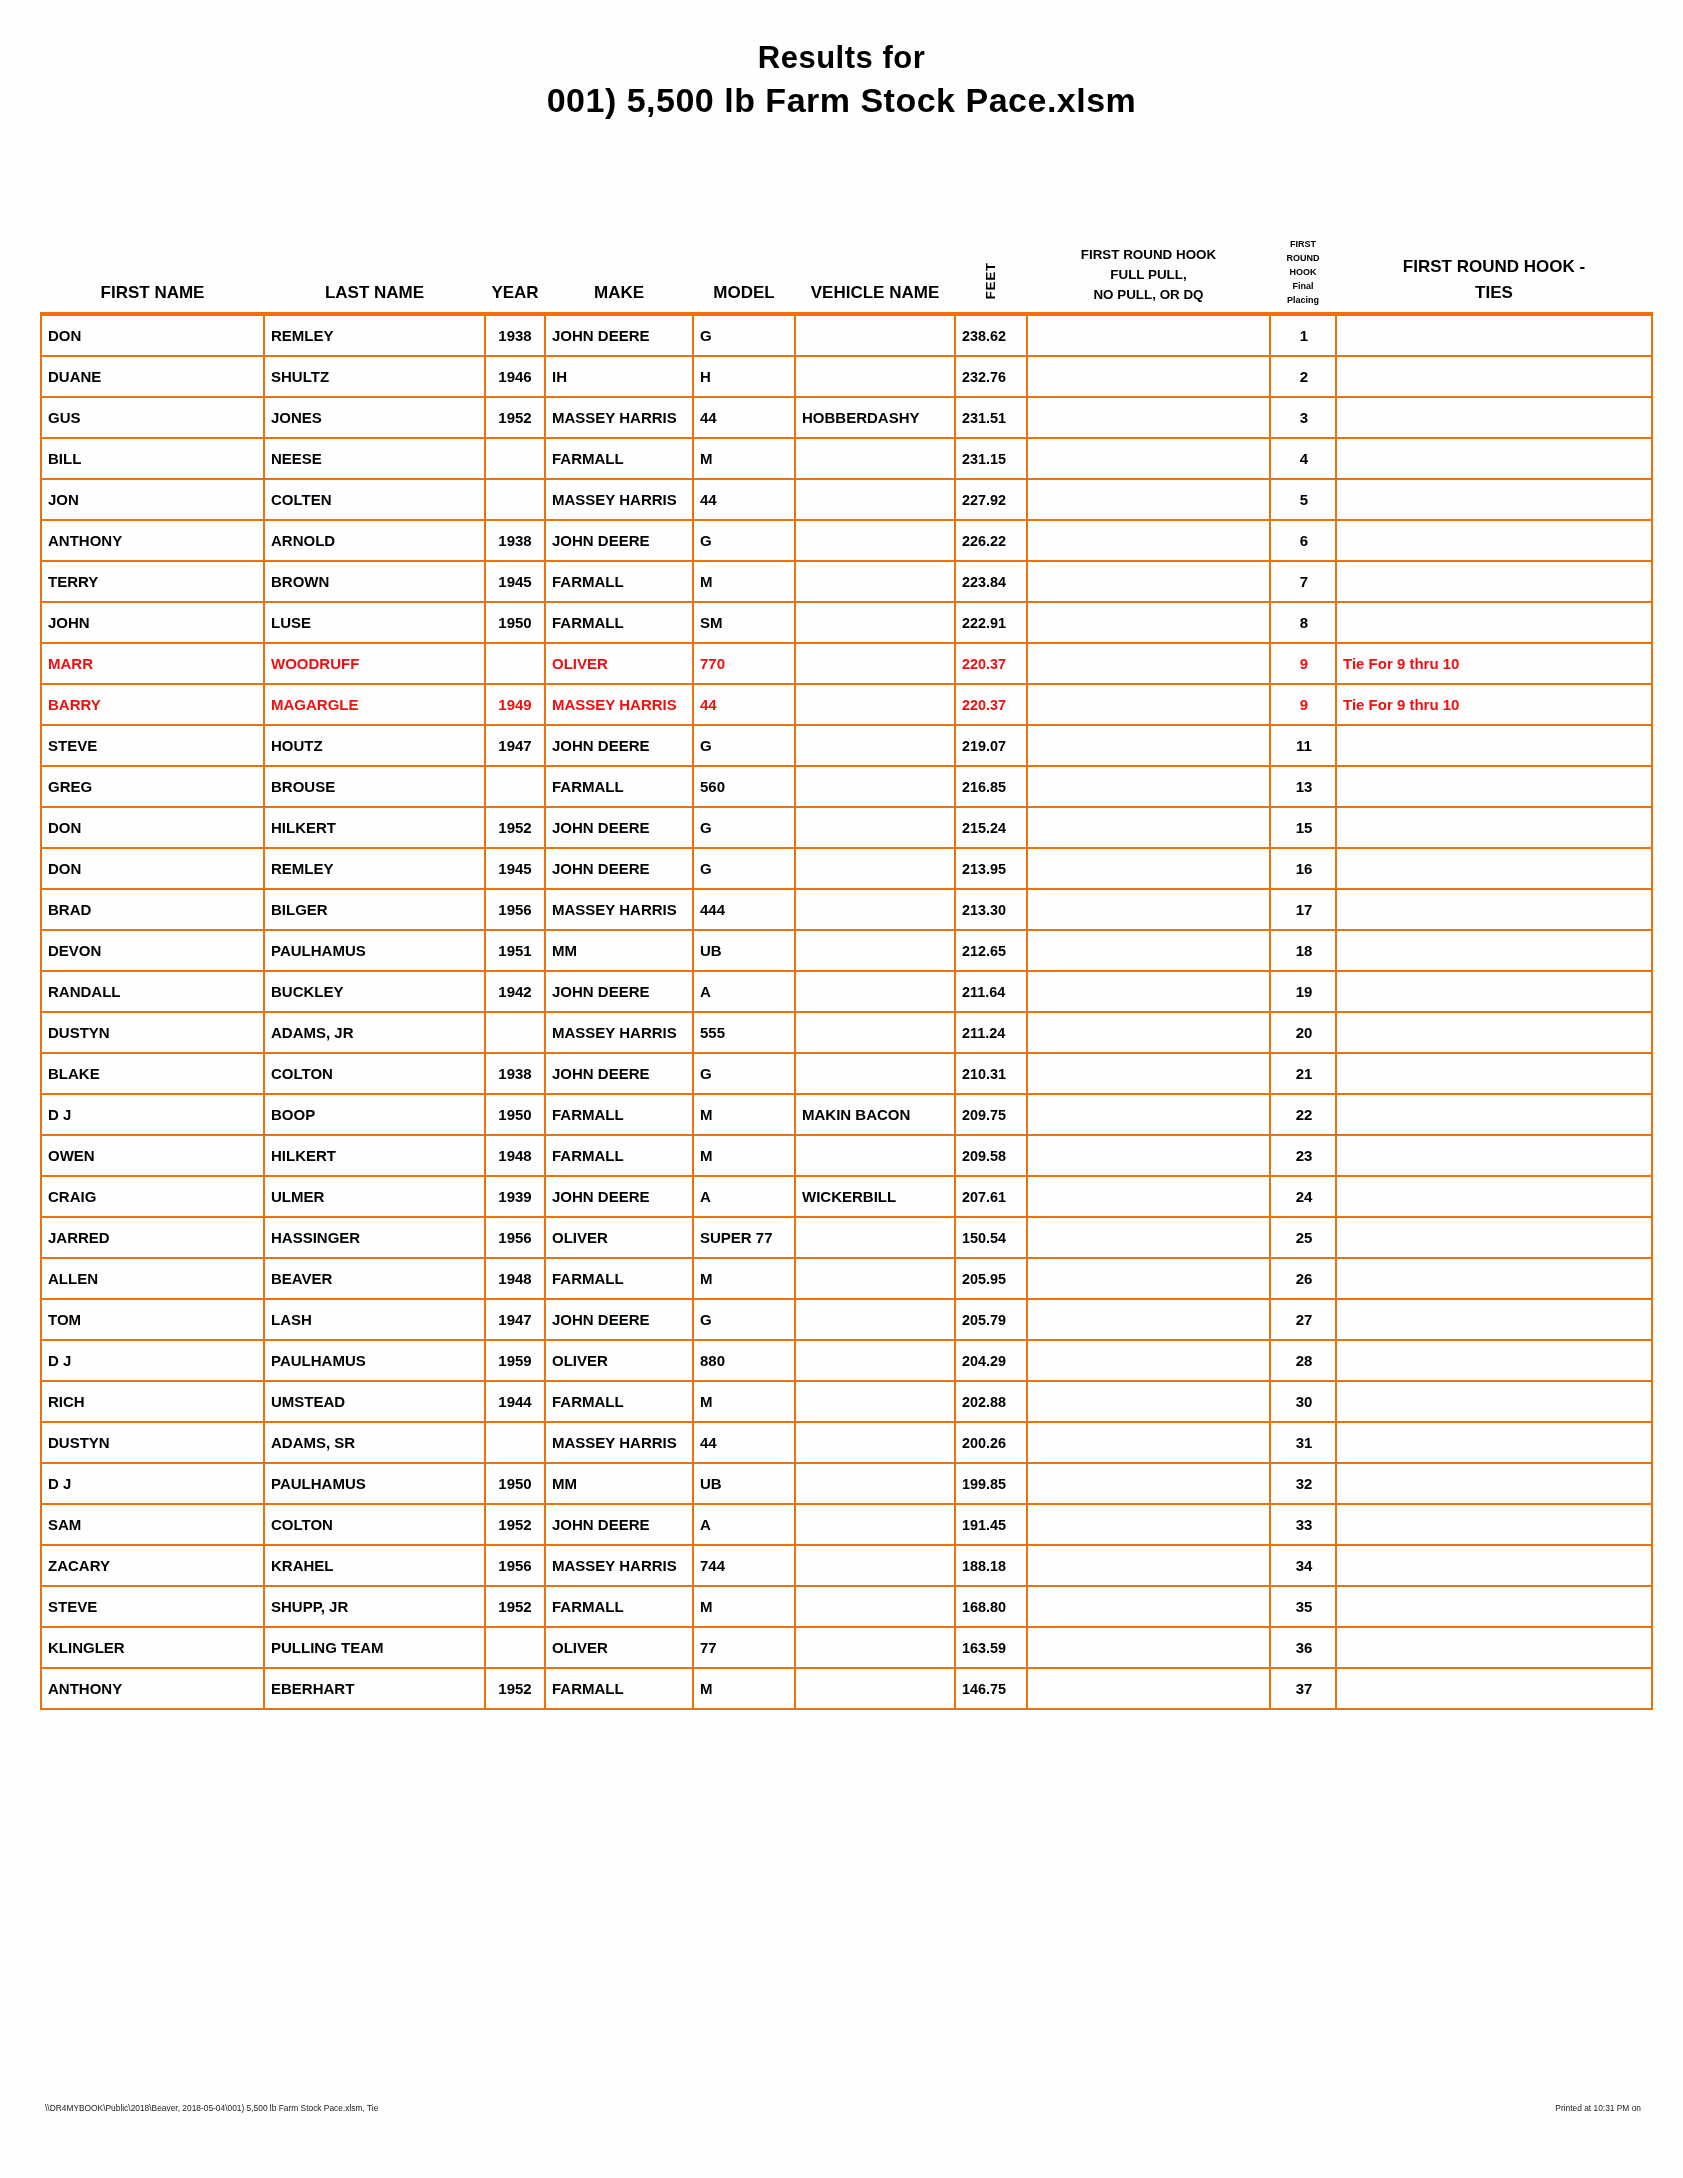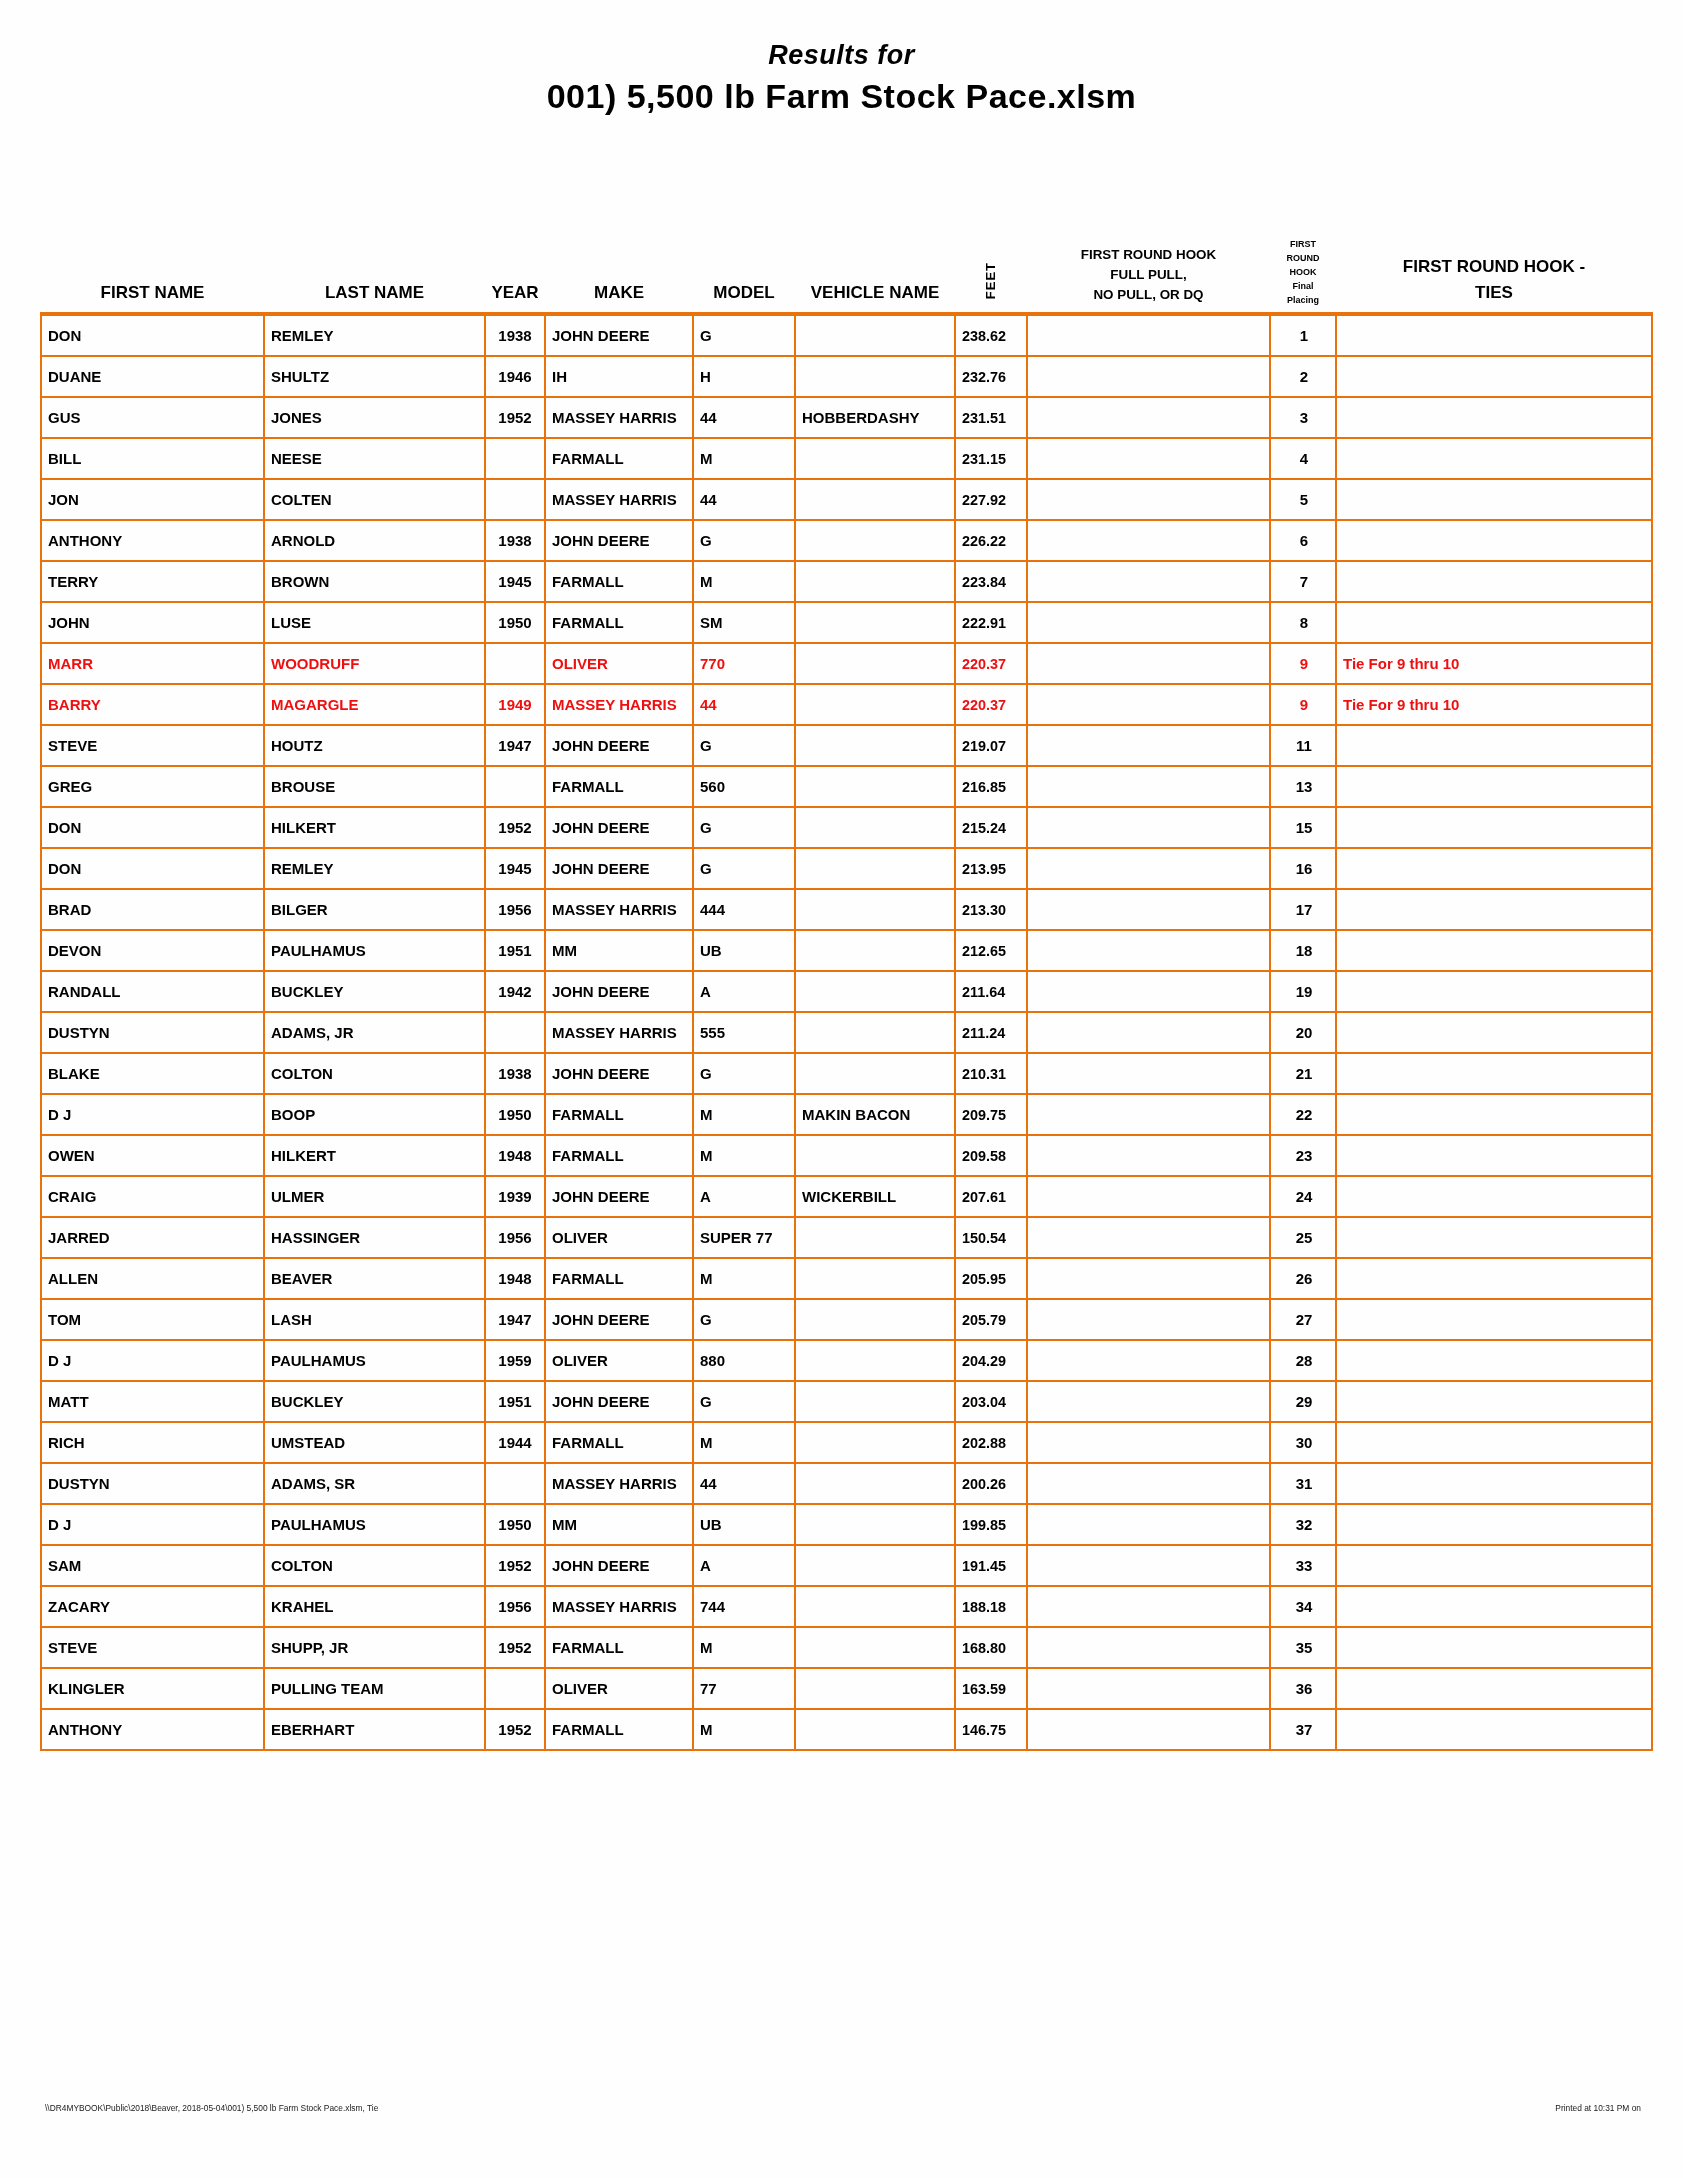--- a/index.html
+++ b/index.html
@@ -6,21 +6,21 @@
   body{
     width:1683px;height:2178px;background:#ffffff;
     font-family:"Liberation Sans",sans-serif;color:#000;
     position:relative;overflow:hidden;
   }
   .page{position:absolute;inset:0;background:#fffefe;}
   .title-block{
     position:absolute;top:42px;left:0;width:1683px;text-align:center;
     font-weight:bold;line-height:1;
   }
-  .title-line1{font-size:27px;letter-spacing:0.5px;font-style:italic;}
+  .title-line1{font-size:31px;letter-spacing:0.5px;}
   .title-line2{font-size:34px;margin-top:10px;letter-spacing:0.5px;}
 
   table.results{
     position:absolute;left:40px;top:214px;
     border-collapse:collapse;table-layout:fixed;width:1611px;
   }
   thead th{
     border:0;vertical-align:bottom;padding:0 2px 7px 2px;
     font-weight:bold;text-align:center;line-height:1.35;
     height:91px;white-space:pre-line;
@@ -402,32 +402,20 @@
           <td class="c-year">1959</td>
           <td class="c-make">OLIVER</td>
           <td class="c-model">880</td>
           <td class="c-vehicle_name"></td>
           <td class="c-feet">204.29</td>
           <td class="c-full_pull"></td>
           <td class="c-placing">28</td>
           <td class="c-ties"></td>
         </tr>
         <tr>
-          <td class="c-first_name">MATT</td>
-          <td class="c-last_name">BUCKLEY</td>
-          <td class="c-year">1951</td>
-          <td class="c-make">JOHN DEERE</td>
-          <td class="c-model">G</td>
-          <td class="c-vehicle_name"></td>
-          <td class="c-feet">203.04</td>
-          <td class="c-full_pull"></td>
-          <td class="c-placing">29</td>
-          <td class="c-ties"></td>
-        </tr>
-        <tr>
           <td class="c-first_name">RICH</td>
           <td class="c-last_name">UMSTEAD</td>
           <td class="c-year">1944</td>
           <td class="c-make">FARMALL</td>
           <td class="c-model">M</td>
           <td class="c-vehicle_name"></td>
           <td class="c-feet">202.88</td>
           <td class="c-full_pull"></td>
           <td class="c-placing">30</td>
           <td class="c-ties"></td>

